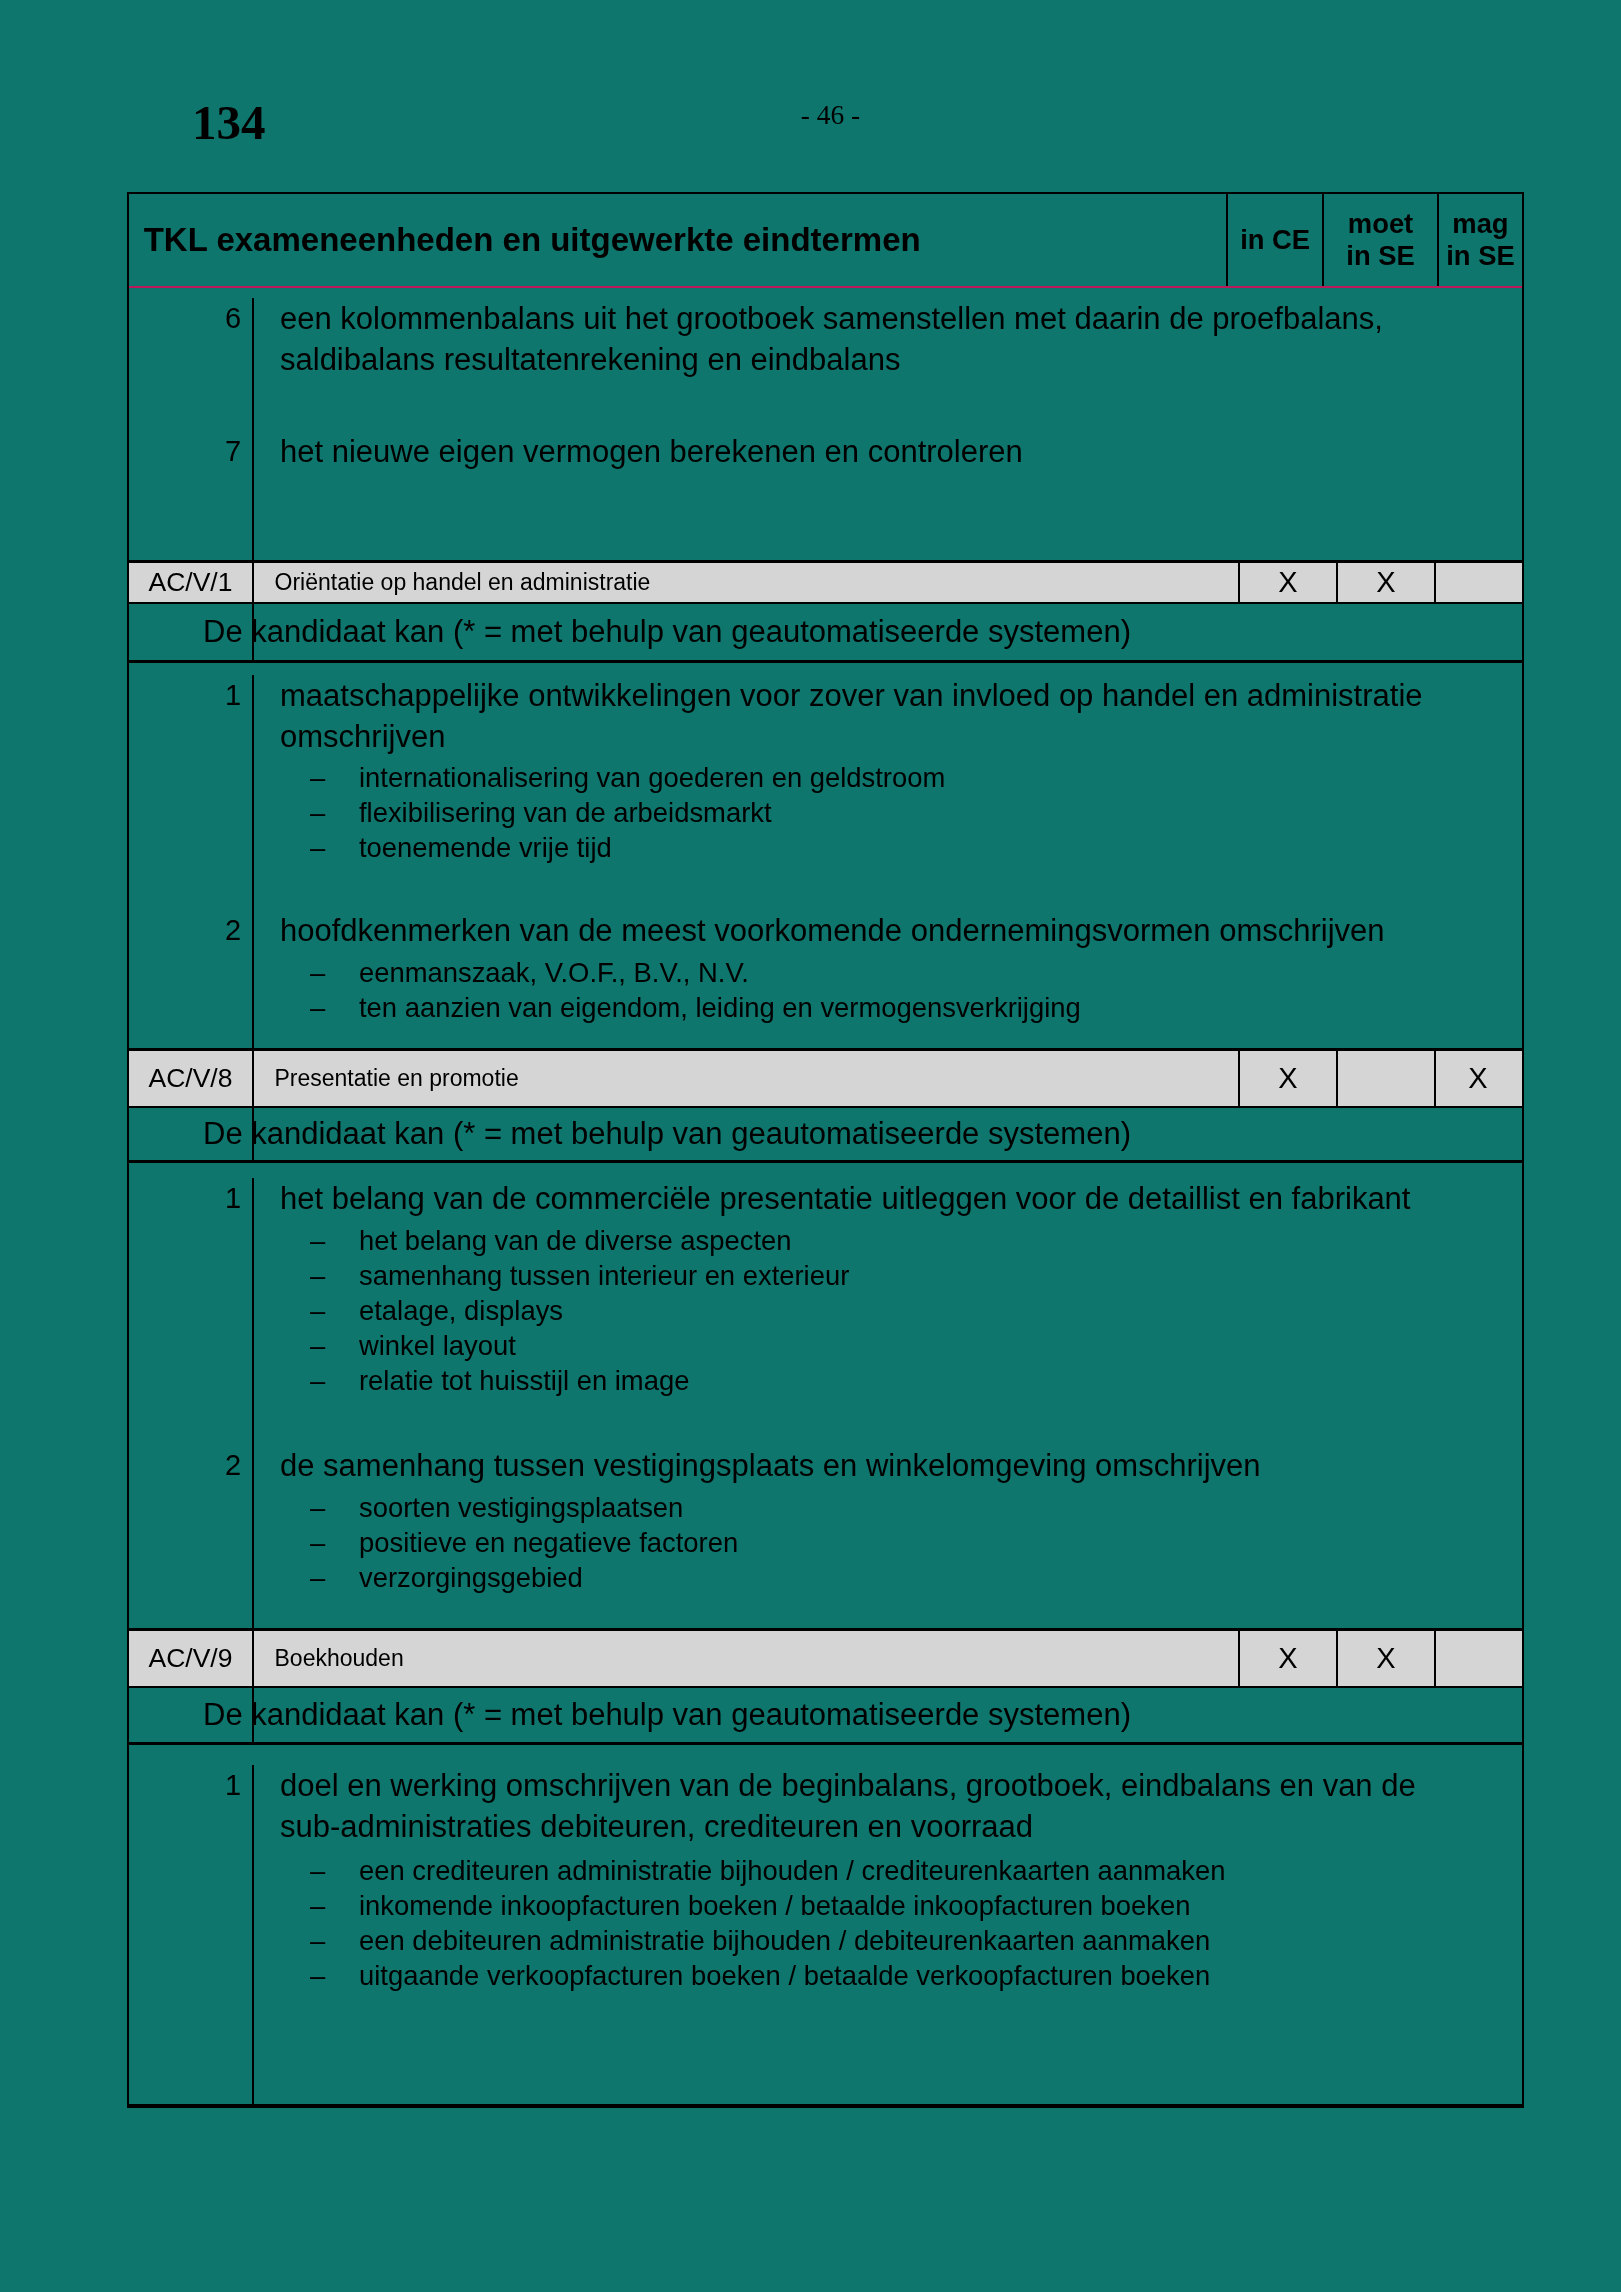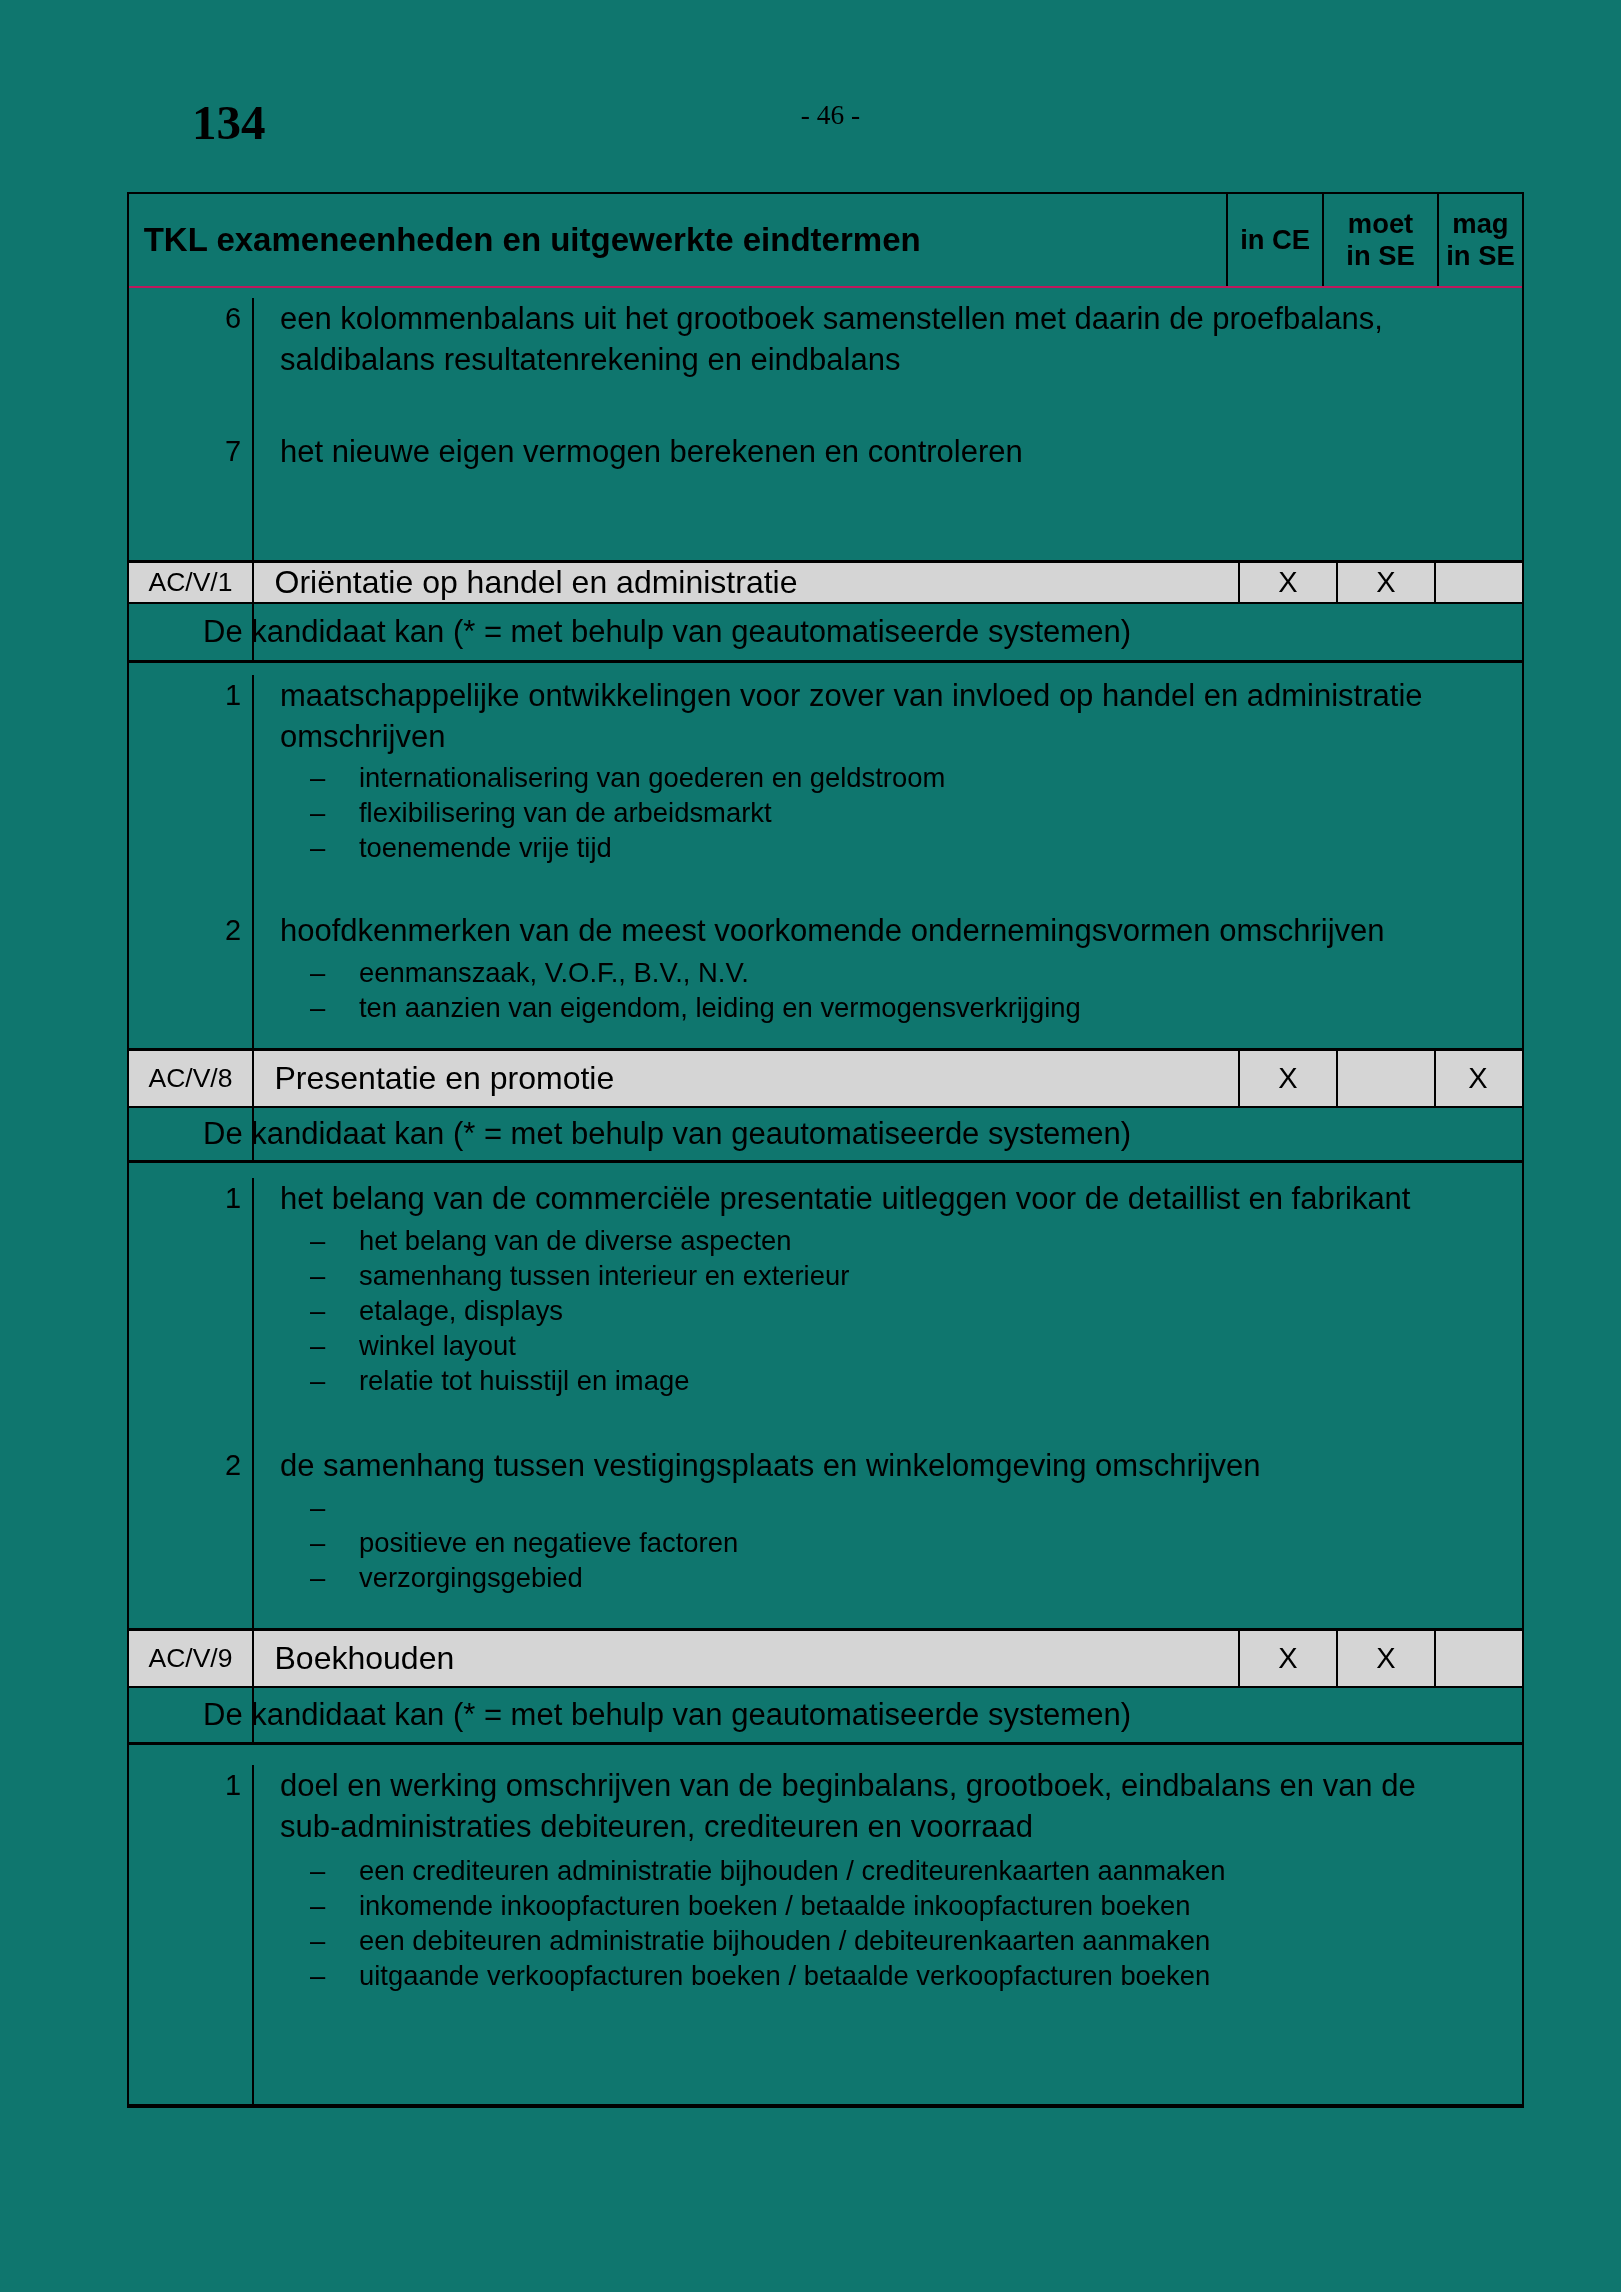--- a/index.html
+++ b/index.html
@@ -24,21 +24,21 @@
          justify-content:center;align-items:center;font-weight:bold;font-size:27.4px;line-height:32px;}
   .hcell.ce{width:97px;} .hcell.moet{width:116px;} .hcell.mag{width:86px;}
 
   
   .row-section{height:41px;background:#d5d5d5;display:flex;align-items:stretch;
                border-bottom:2px solid #000;}
   .row-section.h58{height:57px;}
   .scode{width:123px;box-sizing:border-box;display:flex;align-items:center;justify-content:center;
          font-size:26.5px;}
   .stitle{width:986px;box-sizing:border-box;display:flex;align-items:center;padding-left:22.5px;
-          font-size:32px;}
+          font-size:23px;}
   .smark{box-sizing:border-box;border-left:2.9px solid #000;display:flex;align-items:center;
          justify-content:center;font-size:29px;}
   .smark.ce{width:98px;} .smark.moet{width:98px;} .smark.mag{width:86px;}
 
   
   .row-kand{display:flex;align-items:center;border-bottom:3.9px solid #000;}
   .row-kand .ktxt{margin-left:74px;font-size:31px;}
 
   
   .row-content{border-bottom:3.9px solid #000;}
@@ -192,20 +192,21 @@
       </div>
       <div class="item mt48">
         <div class="inum">2</div>
         <div class="itext">
           <div>de samenhang tussen vestigingsplaats en winkelomgeving omschrijven</div>
         </div>
       </div>
       <div class="bullets">
         <div class="bullet">
           <div class="dash">–</div>
+          <div class="btxt">soorten vestigingsplaatsen</div>
         </div>
         <div class="bullet">
           <div class="dash">–</div>
           <div class="btxt">positieve en negatieve factoren</div>
         </div>
         <div class="bullet">
           <div class="dash">–</div>
           <div class="btxt">verzorgingsgebied</div>
         </div>
       </div>

